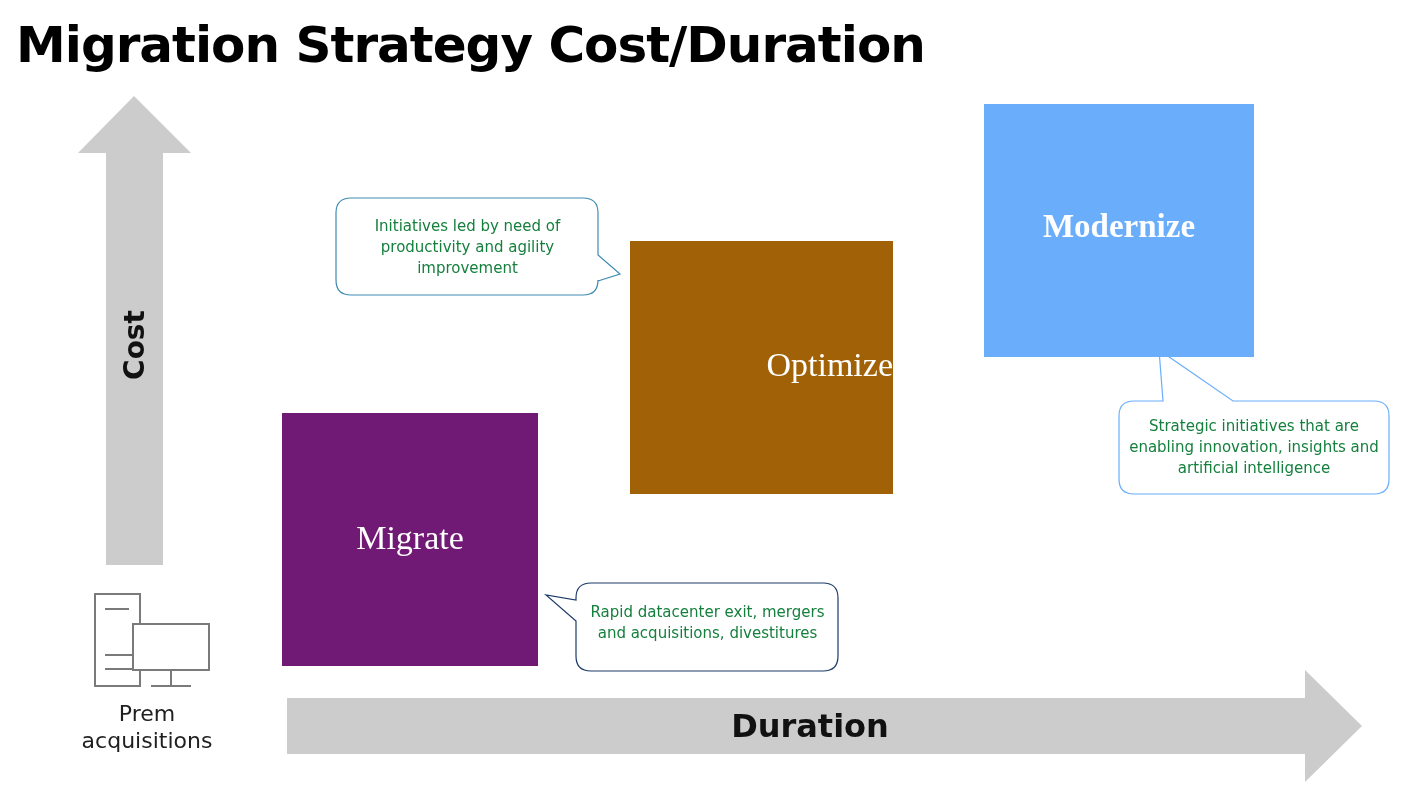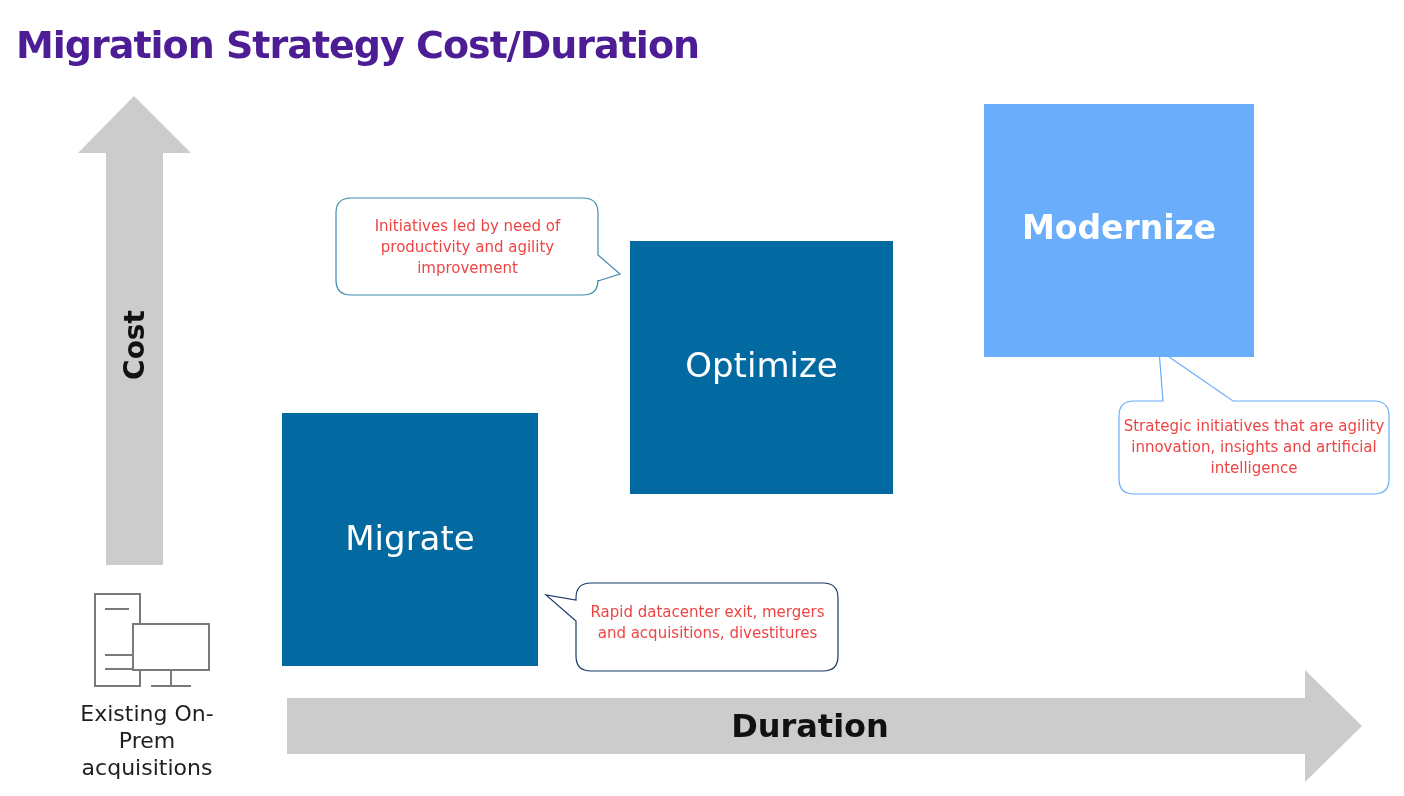--- a/index.html
+++ b/index.html
@@ -3,38 +3,38 @@
   <meta charset="utf-8">
   <style>
     html, body { margin: 0; padding: 0; }
     body {
       width: 1404px; height: 796px; position: relative; overflow: hidden;
       background: #ffffff;
       font-family: "DejaVu Sans", "Liberation Sans", sans-serif;
     }
     .title {
       position: absolute; left: 16px; top: 10px;
-      font-size: 38px; font-weight: bold; color: #4c1d95;
+      font-size: 50px; font-weight: bold; color: #000000;
       letter-spacing: -1px; white-space: nowrap; line-height: 70px;
     }
     svg.canvas { position: absolute; left: 0; top: 0; }
     .box {
       position: absolute; display: flex; align-items: center; justify-content: center;
       color: #ffffff; font-size: 34px; white-space: nowrap;
     }
-    .box span { display: block; }
+    .box span { display: block; font-family: Liberation Serif, serif; }
     #box-migrate { left: 282px; top: 413px; width: 256px; height: 253px; }
     #box-migrate span { margin-top: -4px; }
     #box-optimize { left: 630px; top: 241px; width: 263px; height: 253px; }
     #box-optimize span { margin-top: -6px; }
     #box-modernize { left: 984px; top: 104px; width: 270px; height: 253px; align-items: flex-start; }
     #box-modernize span { margin-top: 104px; font-weight: bold; font-size: 33px; }
 
     .callout-text {
-      position: absolute; text-align: center; color: #ef4444;
+      position: absolute; text-align: center; color: #15803d;
       font-size: 15px; line-height: 21px;
       display: flex; align-items: center; justify-content: center;
     }
     #callout-migrate-text { left: 580px; top: 585px; width: 255px; height: 76px; }
     #callout-optimize-text { left: 340px; top: 203px; width: 255px; height: 88px; }
     #callout-modernize-text { left: 1123px; top: 403px; width: 262px; height: 89px; }
 
     .axis-label { position: absolute; font-weight: bold; color: #111111; white-space: nowrap; }
     #cost-label {
       left: 134px; top: 345px; font-size: 28px;
@@ -71,34 +71,33 @@
     <line x1="151" y1="686" x2="191" y2="686"></line>
   </g>
 
   <path d="M591,583 H823 Q838,583 838,598 V656 Q838,671 823,671 H591 Q576,671 576,656 V621 L546,595 L576,600 V598 Q576,583 591,583 Z" fill="#ffffff" stroke="#1a3a68" stroke-width="1.2"></path>
 
   <path d="M351,198 H583 Q598,198 598,213 V255 L620,274 L598,281 V280 Q598,295 583,295 H351 Q336,295 336,280 V213 Q336,198 351,198 Z" fill="#ffffff" stroke="#3e8bb2" stroke-width="1.2"></path>
 
   <path d="M1134,401 H1163 L1159,350 L1233,401 H1374 Q1389,401 1389,416 V479 Q1389,494 1374,494 H1134 Q1119,494 1119,479 V416 Q1119,401 1134,401 Z" fill="#ffffff" stroke="#6aaefb" stroke-width="1.2"></path>
 </svg>
 
-<div class="box" id="box-migrate" style="background:#0369a1;">
+<div class="box" id="box-migrate" style="background:#701a75;">
   <span>Migrate</span>
 </div>
-<div class="box" id="box-optimize" style="background:#0369a1;">
+<div class="box" id="box-optimize" style="background:#a16207;justify-content:flex-end;">
   <span>Optimize</span>
 </div>
 <div class="box" id="box-modernize" style="background:#6aaefb;">
   <span>Modernize</span>
 </div>
 
 <div class="callout-text" id="callout-migrate-text">Rapid datacenter exit, mergers and acquisitions, divestitures</div>
 <div class="callout-text" id="callout-optimize-text">Initiatives led by need of productivity and agility improvement</div>
-<div class="callout-text" id="callout-modernize-text">Strategic initiatives that are agility innovation, insights and artificial intelligence</div>
+<div class="callout-text" id="callout-modernize-text">Strategic initiatives that are enabling innovation, insights and artificial intelligence</div>
 
 <div class="axis-label" id="cost-label">Cost</div>
 <div class="axis-label" id="duration-label">Duration</div>
 
 <div id="onprem-label">
-  <span>Existing On-</span>
   <span>Prem</span>
   <span>acquisitions</span>
 </div>
 
 </body></html>

